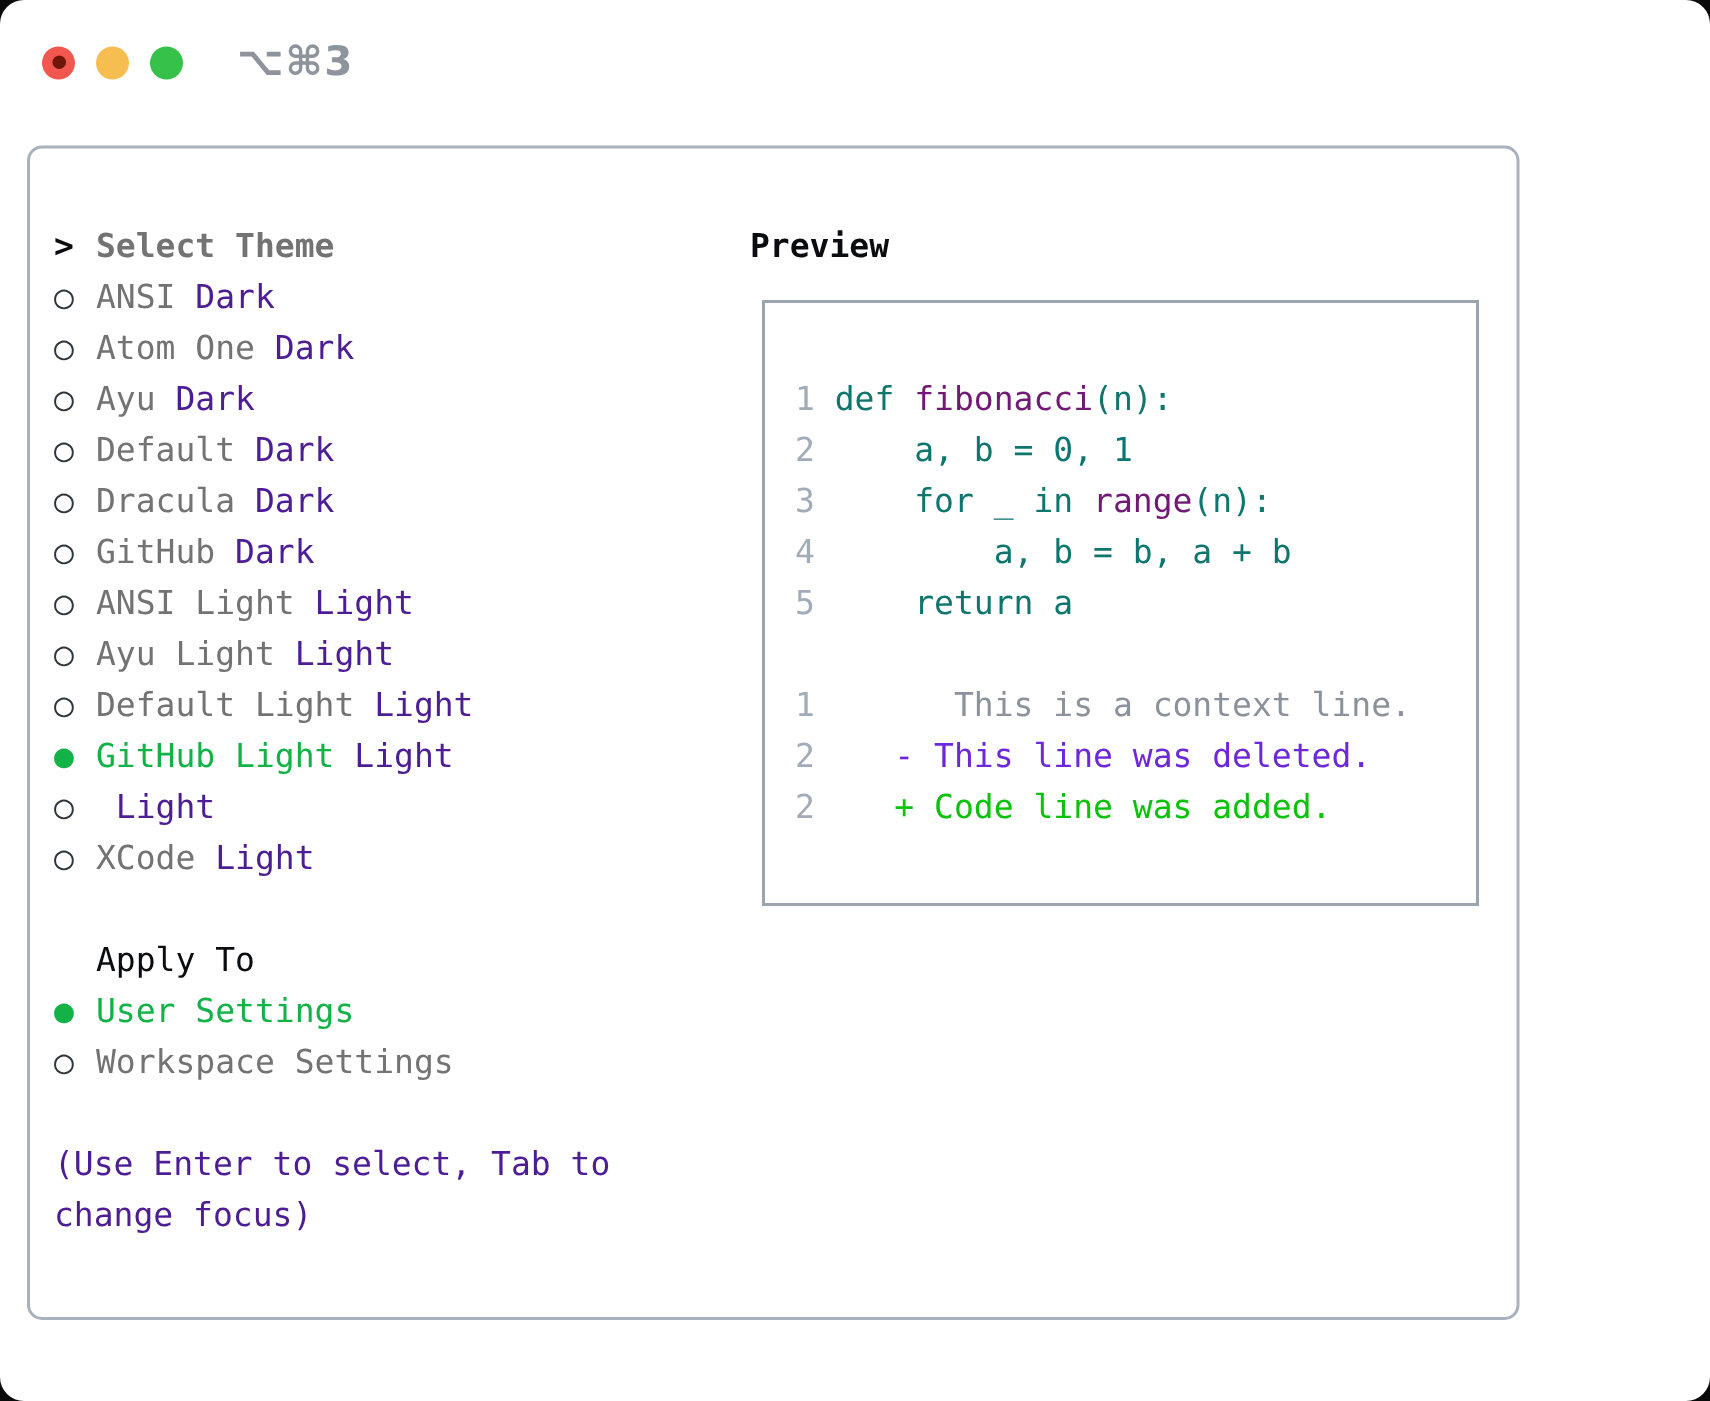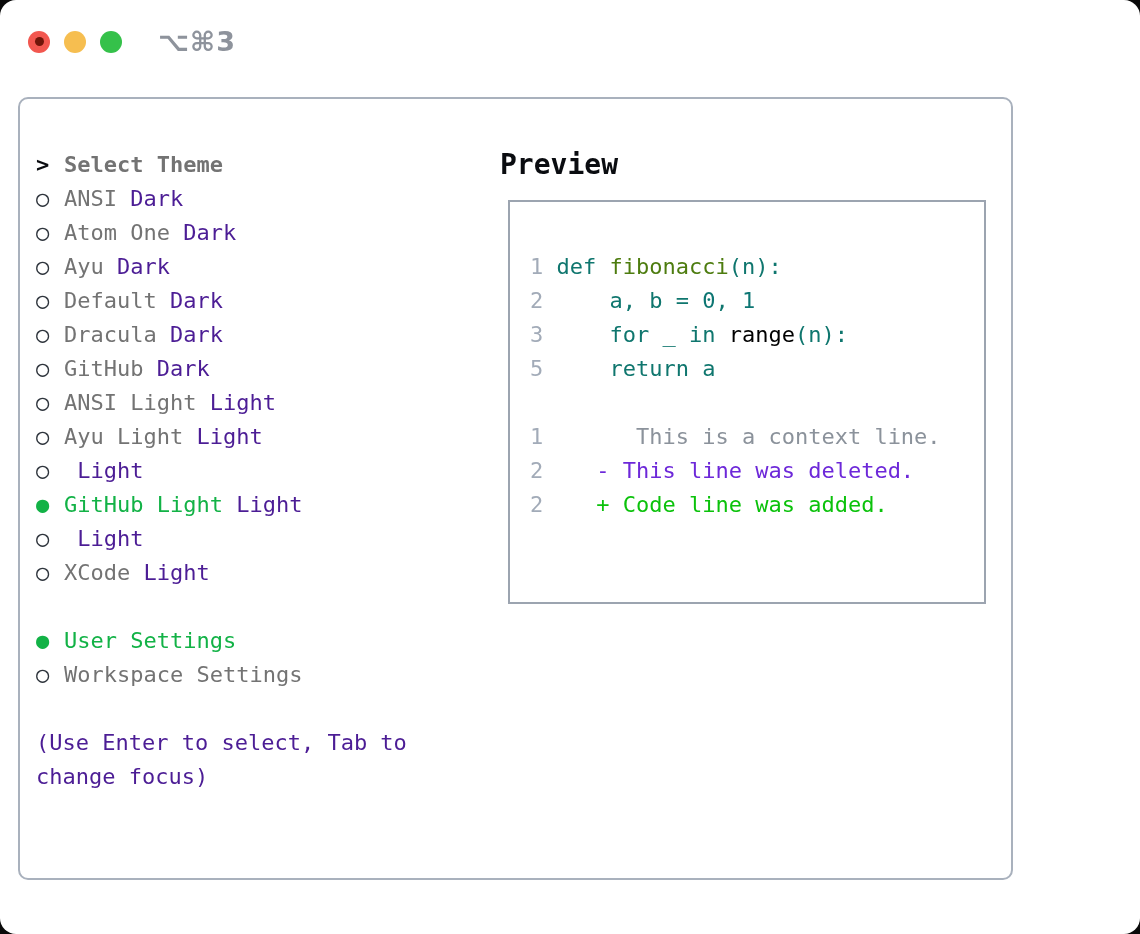--- a/index.html
+++ b/index.html
@@ -42,36 +42,36 @@
   .hdr{font-weight:bold;color:#0a0c10}
   .hdr .marker{color:#0a0c10}
   .name{color:#737373}
   .variant{color:#4c1d95}
   .subhdr{color:#0a0c10}
   .hint{color:#4c1d95}
   .spacer{height:34px}
   
   .preview-title{
     position:absolute;left:500px;top:148px;height:34px;line-height:34px;
-    font-size:28px;font-weight:bold;color:#0a0c10;
+    font-size:22px;font-weight:bold;color:#0a0c10;
   }
   .preview-box{
     position:absolute;left:508px;top:200px;width:478px;height:404px;
     border:2px solid #9ca4b0;background:#fff;box-sizing:border-box;
   }
   .code{
     position:absolute;left:530px;top:250px;
     font-size:22px;line-height:34px;
   }
   .codeline{height:34px;white-space:pre}
   .gutter{color:#a2abb8}
   .tok-plain{color:#0f766e}
-  .tok-function{color:#4d7c0f}
+  .tok-function{color:#701a75}
   .tok-number{color:#0d7673}
-  .tok-builtin{color:#000000}
+  .tok-builtin{color:#701a75}
   .tok-context{color:#8b929b}
   .tok-deleted{color:#6d28d9}
   .tok-added{color:#0bc20b}
 </style>
 </head>
 <body>
 
 <div class="window">
 
   <div class="titlebar">
@@ -89,41 +89,43 @@
     <div class="row hdr"><span class="marker">&gt;</span><span class="name hdr">Select Theme</span></div>
     <div id="themes">
         <div class="row"><span class="marker">○</span><span class="name">ANSI</span><span class="variant"> Dark</span></div>
         <div class="row"><span class="marker">○</span><span class="name">Atom One</span><span class="variant"> Dark</span></div>
         <div class="row"><span class="marker">○</span><span class="name">Ayu</span><span class="variant"> Dark</span></div>
         <div class="row"><span class="marker">○</span><span class="name">Default</span><span class="variant"> Dark</span></div>
         <div class="row"><span class="marker">○</span><span class="name">Dracula</span><span class="variant"> Dark</span></div>
         <div class="row"><span class="marker">○</span><span class="name">GitHub</span><span class="variant"> Dark</span></div>
         <div class="row"><span class="marker">○</span><span class="name">ANSI Light</span><span class="variant"> Light</span></div>
         <div class="row"><span class="marker">○</span><span class="name">Ayu Light</span><span class="variant"> Light</span></div>
-        <div class="row"><span class="marker">○</span><span class="variant"> Light</span></div>
+        <div class="row"><span class="marker">○</span><span class="name">Default Light</span><span class="variant"> Light</span></div>
         <div class="row selected"><span class="marker">●</span><span class="name">GitHub Light</span><span class="variant"> Light</span></div>
         <div class="row"><span class="marker">○</span><span class="variant"> Light</span></div>
         <div class="row"><span class="marker">○</span><span class="name">XCode</span><span class="variant"> Light</span></div>
       </div>
     <div class="spacer"></div>
+    <div class="row"><span class="marker"> </span><span class="subhdr">Apply To</span></div>
     <div id="apply-options">
         <div class="row selected"><span class="marker">●</span><span class="name">User Settings</span></div>
         <div class="row"><span class="marker">○</span><span class="name">Workspace Settings</span></div>
       </div>
     <div class="spacer"></div>
     <div class="row hint">(Use Enter to select, Tab to</div>
     <div class="row hint">change focus)</div>
   </div>
 
   <div class="preview-title">Preview</div>
   <div class="preview-box"></div>
   <div class="code" id="code">
       <div class="codeline"><span class="gutter">1 </span><span class="tok-plain">def </span><span class="tok-function">fibonacci</span><span class="tok-plain">(n):</span></div>
       <div class="codeline"><span class="gutter">2 </span><span class="tok-plain">    a, b = </span><span class="tok-number">0</span><span class="tok-plain">, </span><span class="tok-number">1</span></div>
       <div class="codeline"><span class="gutter">3 </span><span class="tok-plain">    for _ in </span><span class="tok-builtin">range</span><span class="tok-plain">(n):</span></div>
+      <div class="codeline"><span class="gutter">4 </span><span class="tok-plain">        a, b = b, a + b</span></div>
       <div class="codeline"><span class="gutter">5 </span><span class="tok-plain">    return a</span></div>
       <div class="codeline"><span class="gutter">  </span></div>
       <div class="codeline"><span class="gutter">1 </span><span class="tok-context">      This is a context line.</span></div>
       <div class="codeline"><span class="gutter">2 </span><span class="tok-deleted">   - This line was deleted.</span></div>
       <div class="codeline"><span class="gutter">2 </span><span class="tok-added">   + Code line was added.</span></div>
     </div>
 
 </div>
 
 </body></html>

